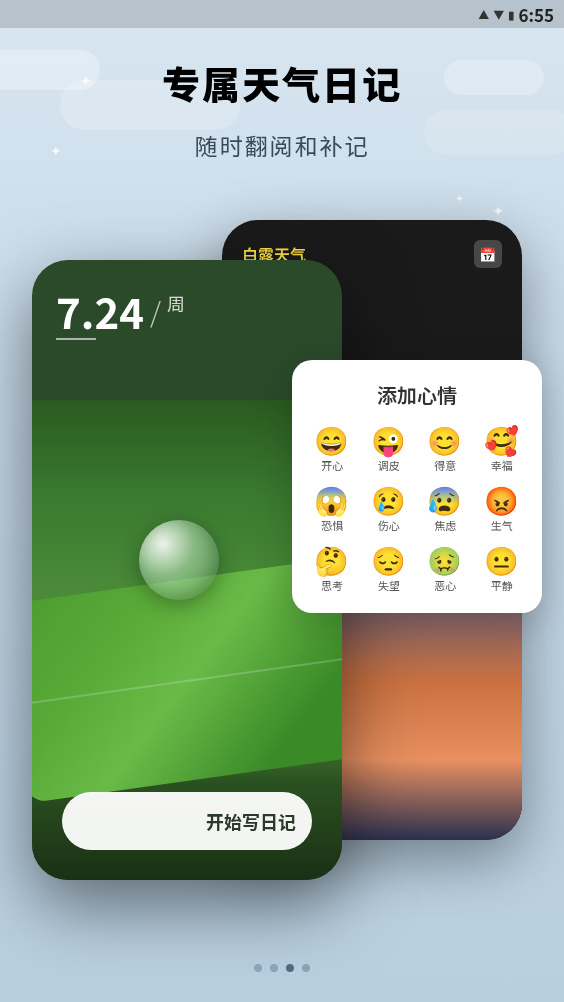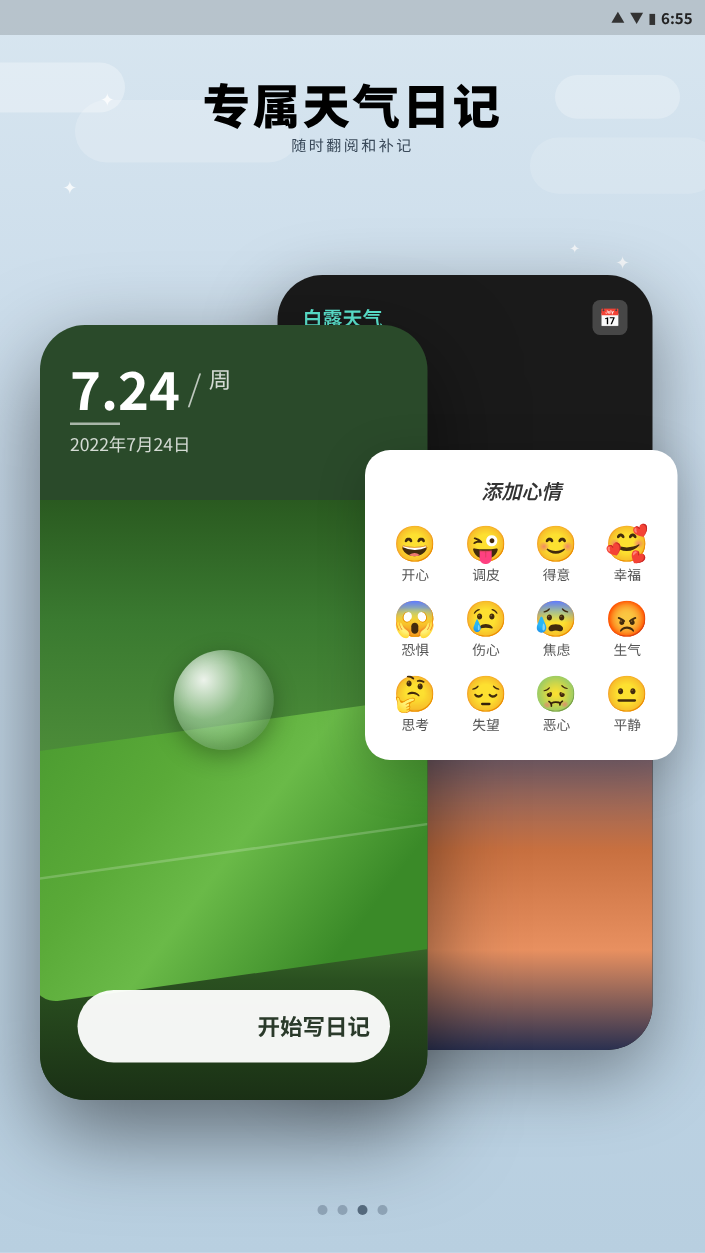--- a/index.html
+++ b/index.html
@@ -26,21 +26,21 @@
     }
     .status-left { width: 20px; }
     .status-right {
       display: flex;
       align-items: center;
       gap: 4px;
       font-size: 12px;
       color: #333;
       font-weight: 600;
     }
-    .status-time { font-size: 12px; font-weight: 700; color: #222; }
+    .status-time { font-size: 17px; font-weight: 700; color: #222; }
 
     
     .bg {
       position: absolute;
       top: 0; left: 0; right: 0; bottom: 0;
       background: linear-gradient(180deg, #d8e6f0 0%, #c5d8e8 40%, #b8cfe0 100%);
     }
 
     
     .cloud-decor {
@@ -77,23 +77,23 @@
       z-index: 10;
     }
     .main-title {
       font-size: 38px;
       font-weight: 900;
       color: #000000;
       letter-spacing: 2px;
       line-height: 1.2;
     }
     .sub-title {
-      font-size: 12px;
+      font-size: 23px;
       color: #3a4a5a;
-      margin-top: 2px;
+      margin-top: 22px;
       letter-spacing: 2px;
     }
 
     
     .phone-mockup-container {
       position: absolute;
       top: 200px;
       left: 50%;
       transform: translateX(-50%);
       width: 520px;
@@ -113,21 +113,21 @@
       box-shadow: 0 20px 60px rgba(0,0,0,0.4);
       overflow: hidden;
     }
     .phone-back-header {
       padding: 20px 20px 10px;
       display: flex;
       align-items: center;
       justify-content: space-between;
     }
     .phone-back-title {
-      color: #5eead4;
+      color: #fde047;
       font-size: 16px;
       font-weight: 600;
     }
     .calendar-icon {
       width: 28px; height: 28px;
       background: rgba(255,255,255,0.2);
       border-radius: 6px;
       display: flex; align-items: center; justify-content: center;
       color: white;
       font-size: 14px;
@@ -253,25 +253,24 @@
       right: 0;
       width: 250px;
       background: white;
       border-radius: 20px;
       padding: 20px 16px;
       box-shadow: 0 10px 40px rgba(0,0,0,0.2);
       z-index: 30;
     }
     .mood-panel-title {
       text-align: center;
-      font-size: 16px;
+      font-size: 20px;
       font-weight: 600;
       color: #333;
       margin-bottom: 16px;
-      font-style: italic;
     }
     .mood-grid {
       display: grid;
       grid-template-columns: repeat(4, 1fr);
       gap: 12px 8px;
     }
     .mood-item {
       display: flex;
       flex-direction: column;
       align-items: center;
@@ -355,21 +354,20 @@
   </div>
 
   <div class="phone-front">
     <div class="phone-front-header">
       <div class="date-display">
         <span class="date-number">7.24</span>
         <span class="date-separator">/</span>
         <span class="date-week">周</span>
       </div>
       <div class="date-line"></div>
-      <div class="date-full">2022年7月24日</div>
     </div>
     <div class="phone-front-image">
       <div class="leaf-surface">
         <div class="leaf-vein"></div>
       </div>
       <div class="water-drop"></div>
     </div>
     <div class="start-diary-btn">开始写日记</div>
   </div>
 

